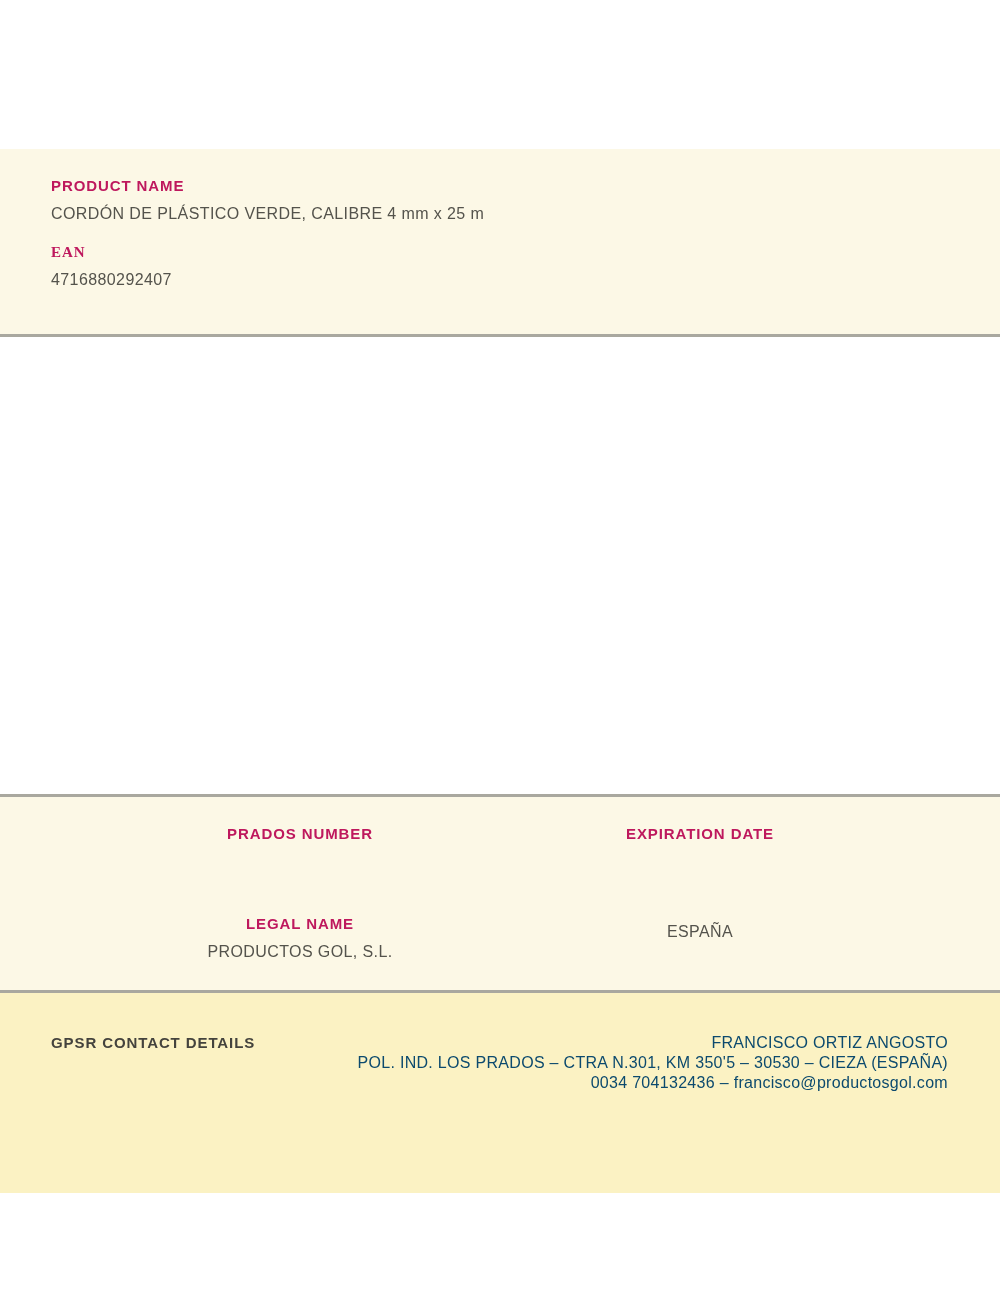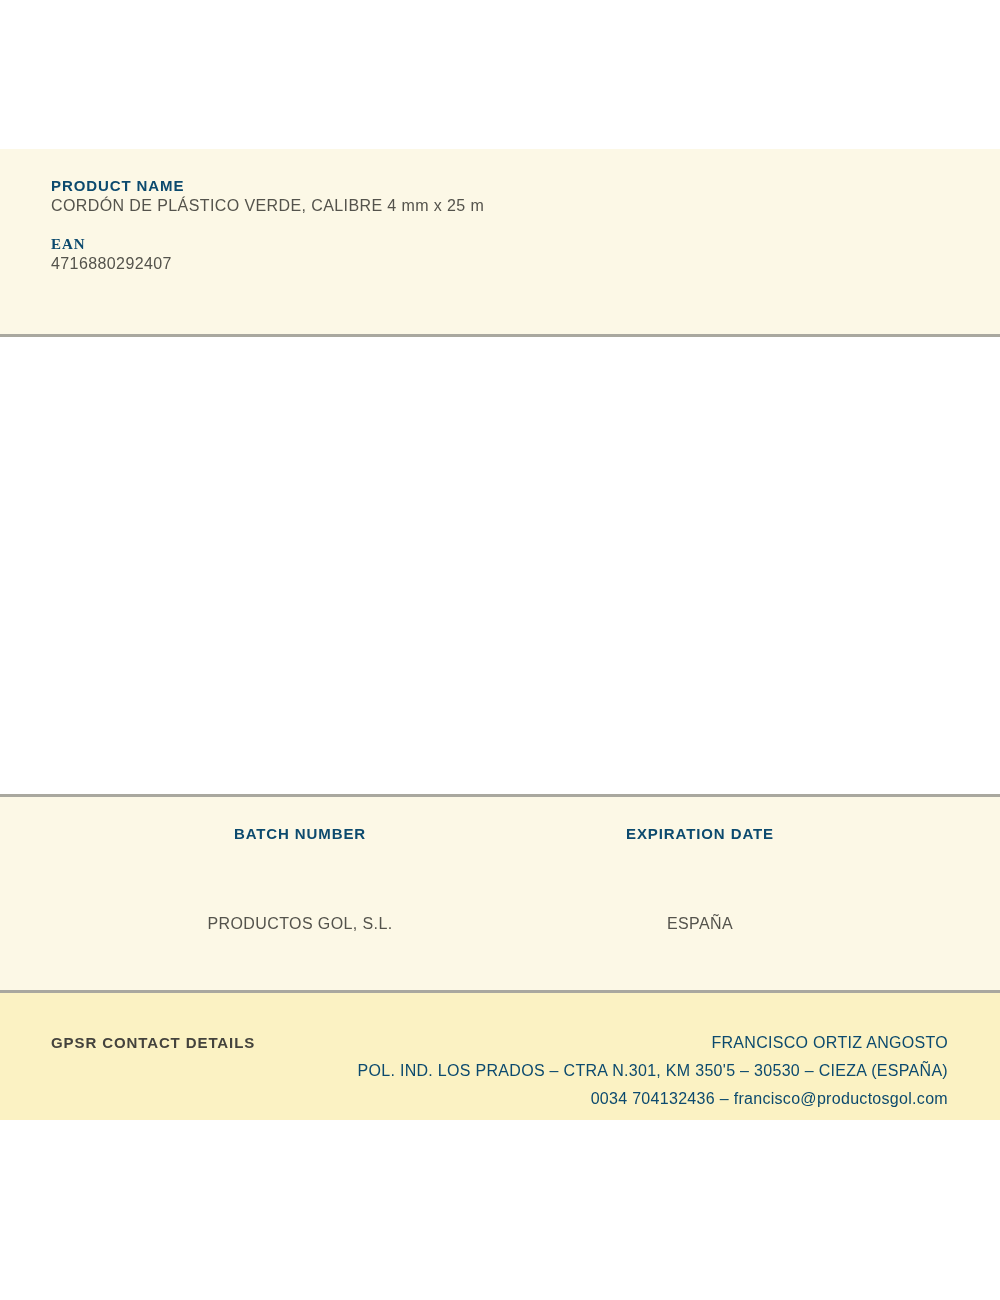--- a/index.html
+++ b/index.html
@@ -31,38 +31,38 @@
   .section-batch {
     top: 794px;
     height: 199px;
     background: #fcf8e6;
     border-top: 3px solid #a9a89f;
     border-bottom: 3px solid #a9a89f;
     padding: 27px 100px 0 100px;
   }
   .section-gpsr {
     top: 993px;
-    height: 127px;
+    height: 200px;
     background: #fbf2c3;
     padding: 40px 52px 0 51px;
   }
   .field-label {
     font-size: 15px;
     font-weight: bold;
     letter-spacing: 0.9px;
-    color: #0c4a6e;
+    color: #be185d;
     line-height: 20px;
   }
   .field-value {
     font-size: 16px;
     font-weight: normal;
     letter-spacing: 0.4px;
     color: #54534c;
     line-height: 20px;
-    margin-top: 0;
+    margin-top: 8px;
   }
   .gap-lg { margin-top: 18px; font-family: Liberation Serif, serif; }
   .cols {
     display: flex;
     flex-direction: row;
   }
   .col {
     flex: 1 1 50%;
     text-align: center;
   }
@@ -86,47 +86,48 @@
     text-align: right;
     flex: 1 1 auto;
   }
   .gpsr-line {
     font-size: 16px;
     font-weight: normal;
     letter-spacing: 0.3px;
     color: #0c4a6e;
     line-height: 20px;
   }
-  .gpsr-line + .gpsr-line { margin-top: 8px; }
+  .gpsr-line + .gpsr-line { }
 </style>
 </head>
 <body>
 
 <div class="page">
 
   <div class="section section-product">
     <div class="field-label">PRODUCT NAME</div>
     <div class="field-value">CORDÓN DE PLÁSTICO VERDE, CALIBRE 4 mm x 25 m</div>
     <div class="field-label gap-lg">EAN</div>
     <div class="field-value">4716880292407</div>
   </div>
 
   <div class="section section-batch">
     <div class="cols row-1">
       <div class="col">
-        <div class="field-label">BATCH NUMBER</div>
+        <div class="field-label">PRADOS NUMBER</div>
         <div class="field-value"></div>
       </div>
       <div class="col">
         <div class="field-label">EXPIRATION DATE</div>
         <div class="field-value"></div>
       </div>
     </div>
     <div class="cols">
       <div class="col">
+        <div class="field-label">LEGAL NAME</div>
         <div class="field-value">PRODUCTOS GOL, S.L.</div>
       </div>
       <div class="col">
         <div class="field-value">ESPAÑA</div>
       </div>
     </div>
   </div>
 
   <div class="section section-gpsr">
     <div class="gpsr-flex">

